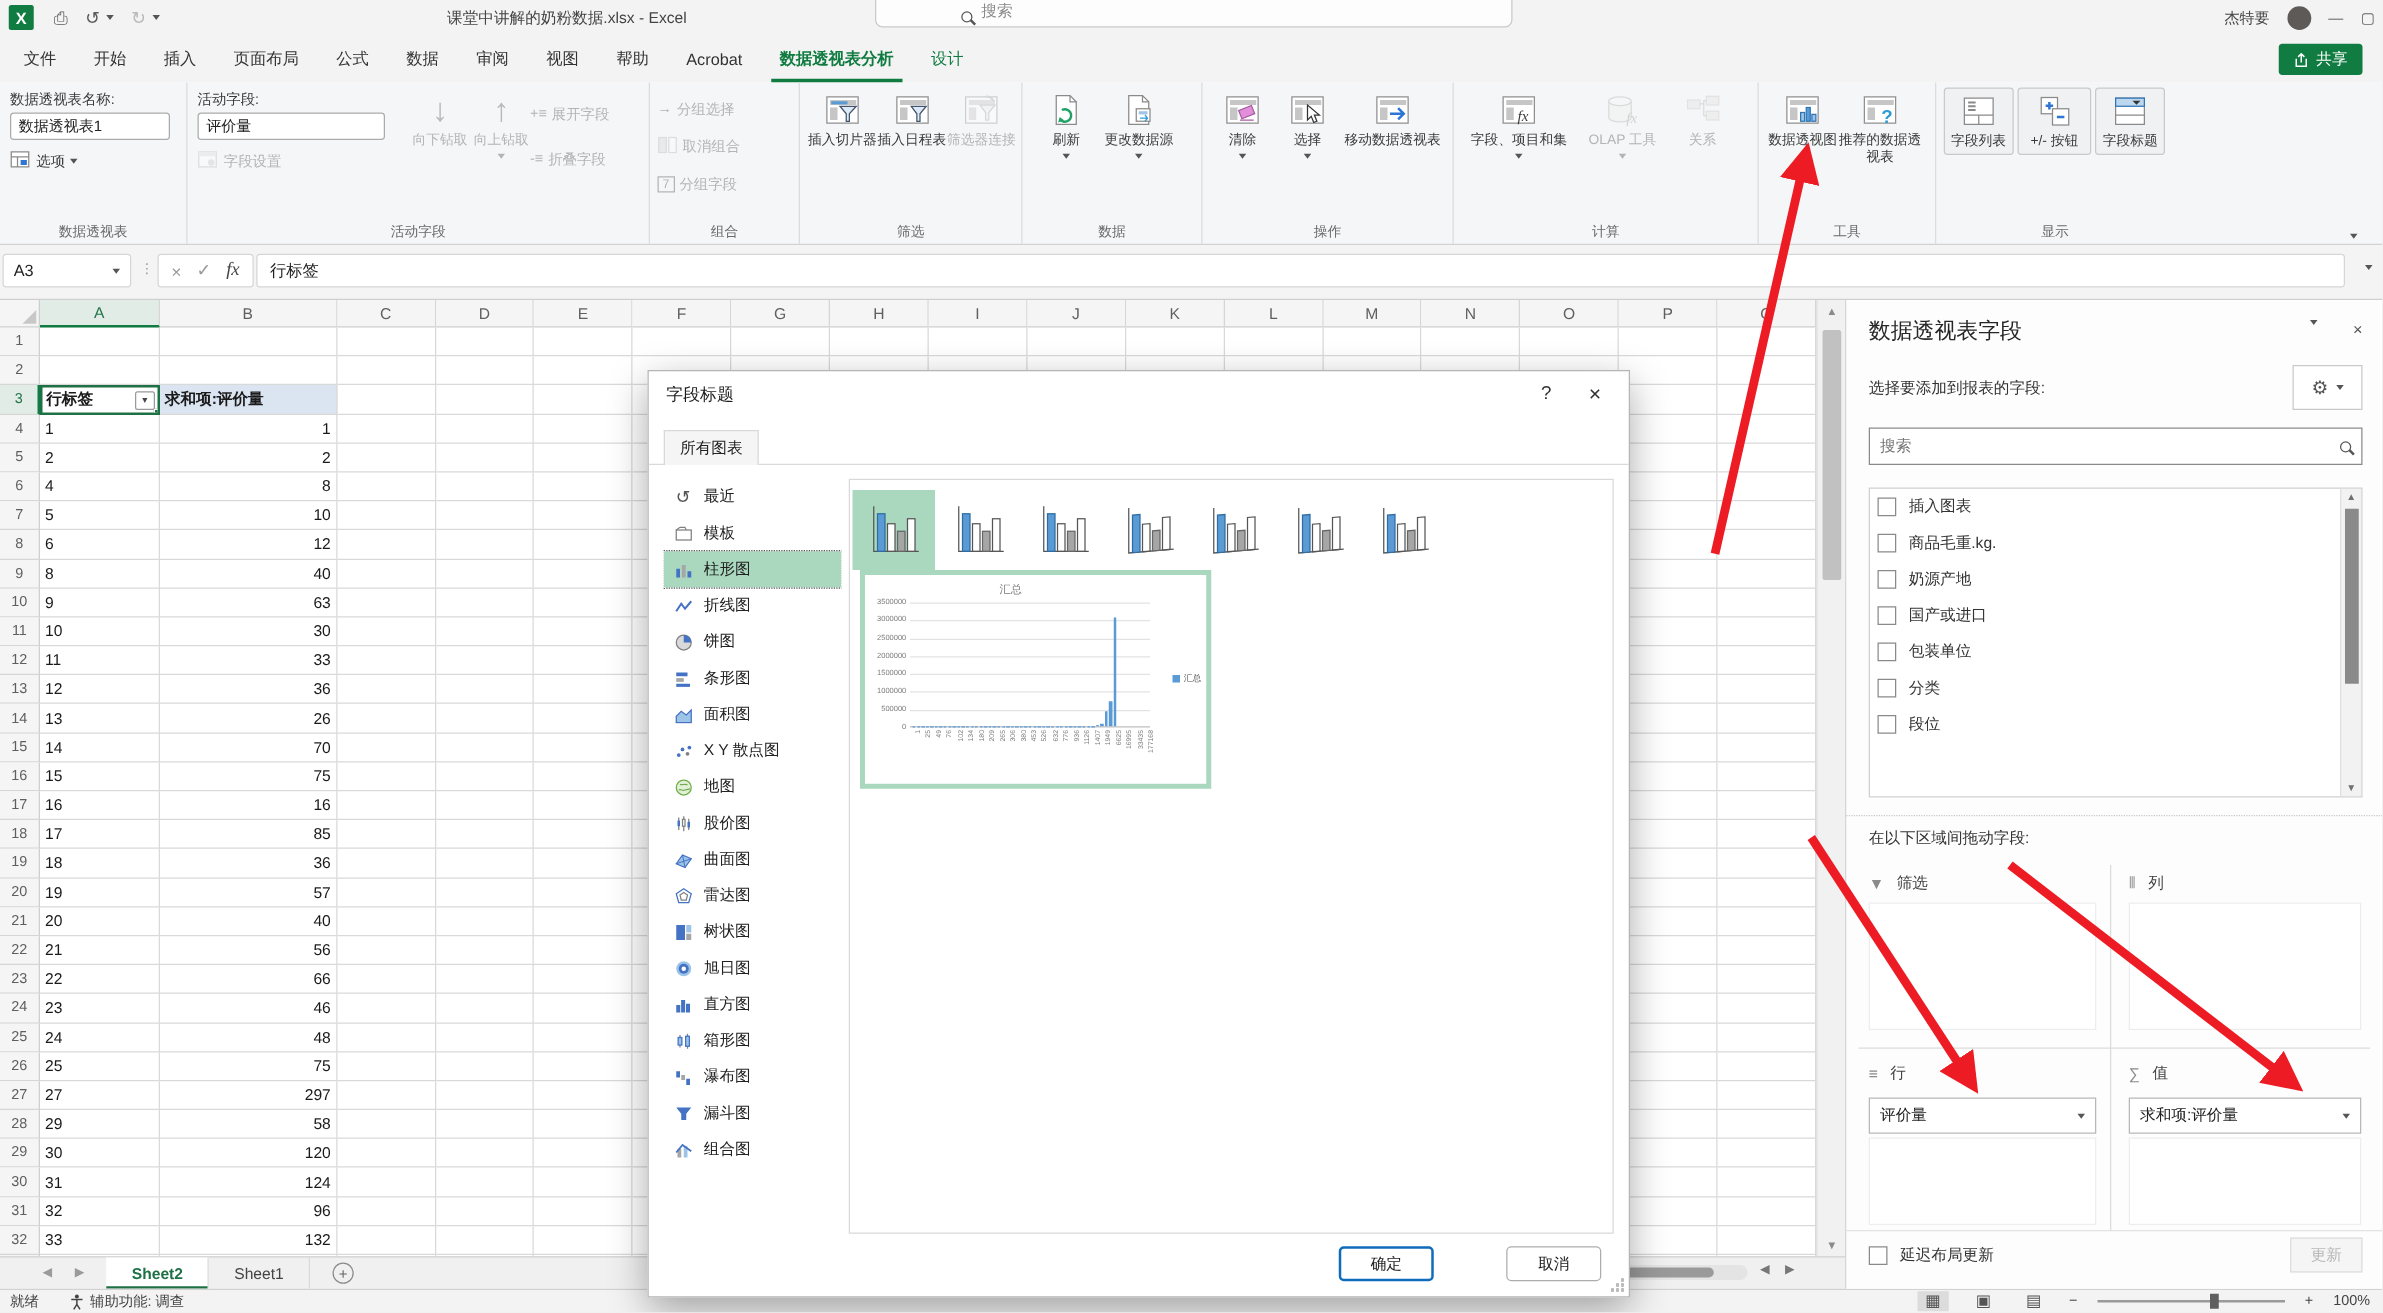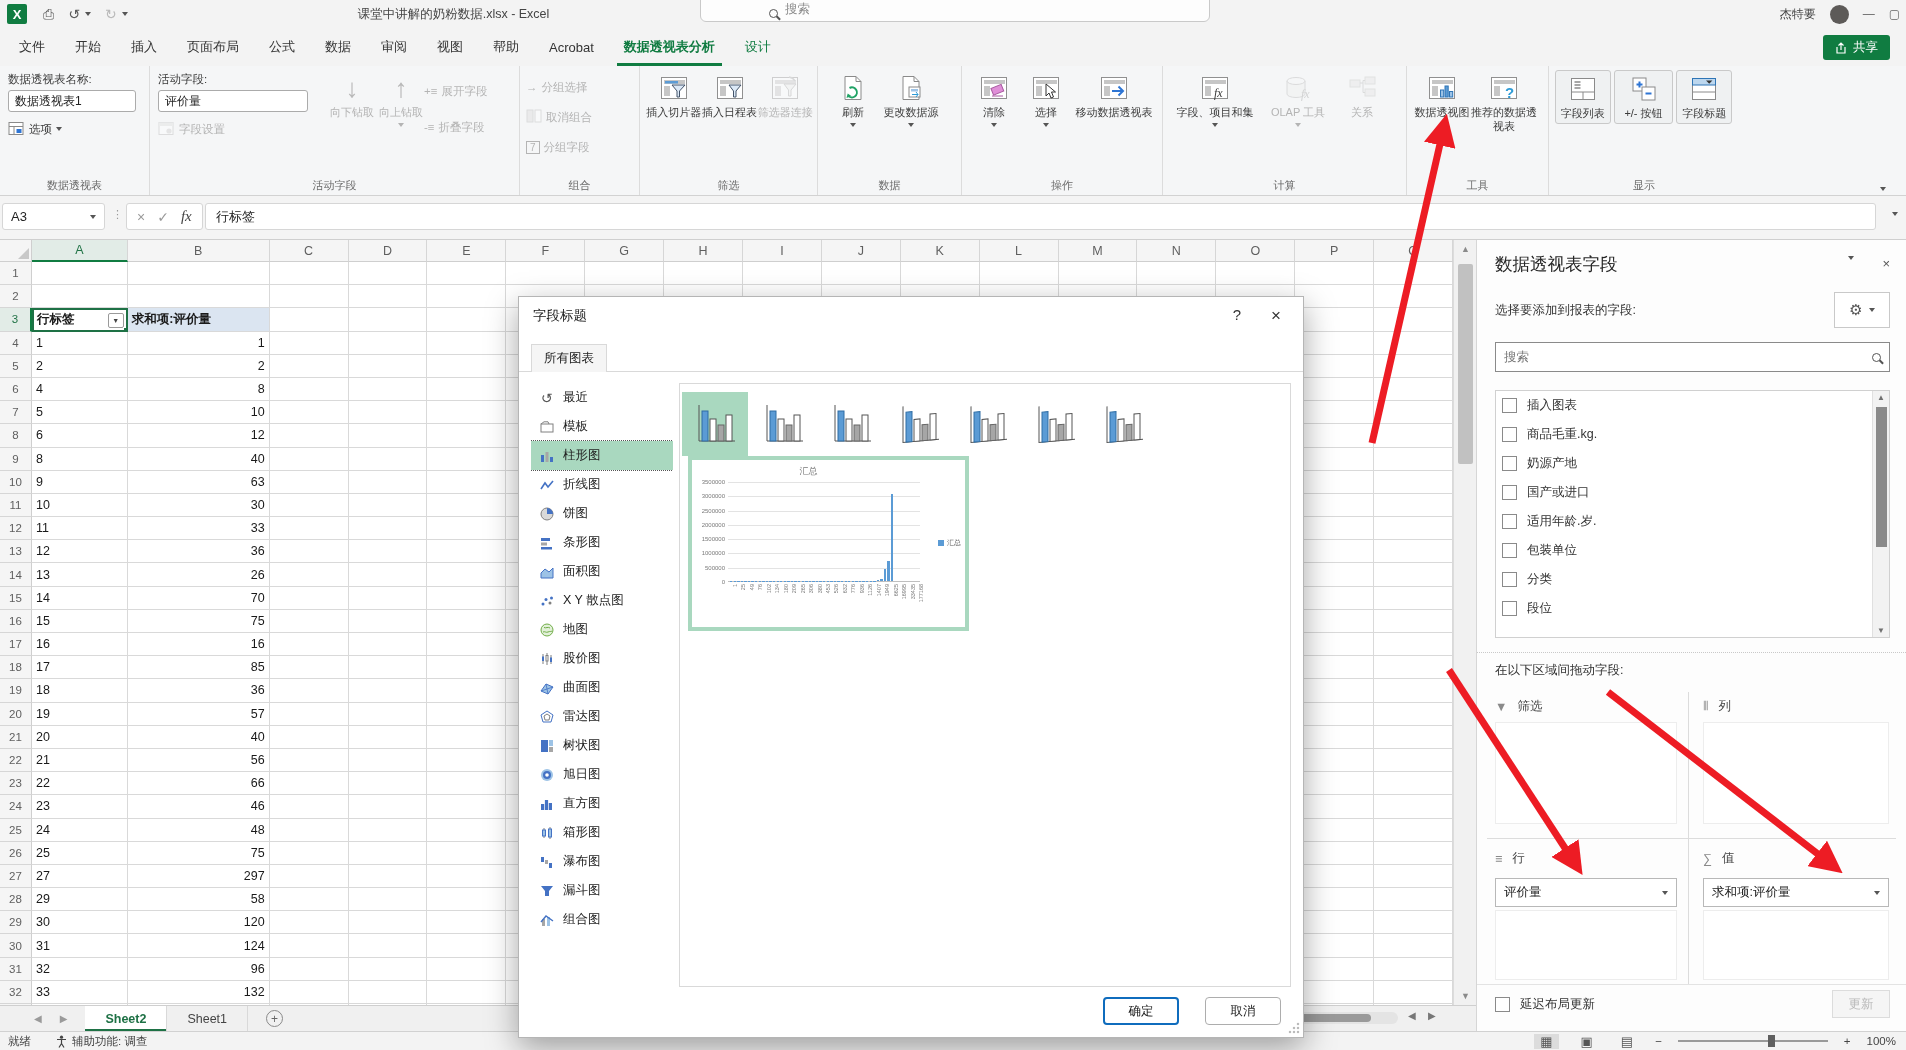--- a/index.html
+++ b/index.html
@@ -115,21 +115,21 @@
   .pv-plot { position:absolute; left:36px; top:22px; width:192px; height:100px; border-bottom:1px solid #bfbfbf; }
   .gline { position:absolute; left:0; right:0; height:1px; background:#e3e3e3; }
   .ylab { position:absolute; right:100%; margin-right:3px; font-size:6px; color:#7a7a7a; transform:translateY(-3px); white-space:nowrap; }
   .bars { position:absolute; left:2px; right:0; bottom:0; top:0; display:flex; align-items:flex-end; gap:1.2px; }
   .bar { width:2.4px; background:#5b9bd5; }
   .pv-x { position:absolute; left:36px; top:124px; width:192px; height:40px; }
   .xlab { position:absolute; top:0; font-size:5.5px; color:#7a7a7a; transform:rotate(-90deg) translateX(-100%); transform-origin:0 0; white-space:nowrap; }
   .pv-legend { position:absolute; right:4px; top:78px; display:flex; align-items:center; gap:3px; font-size:7px; color:#555; }
   .pv-legend .sq { width:6px; height:6px; background:#5b9bd5; }
   .dlg-btns { position:absolute; right:22px; bottom:12px; display:flex; gap:26px; }
-  .dbtn { width:76px; height:28px; border:1px solid #adadad; border-radius:4px; background:#fff; font-size:12.5px; color:#1a1a1a; display:flex; align-items:center; justify-content:center; }
+  .dbtn { width:76px; height:28px; border:1px solid #adadad; border-radius:4px; background:#fff; font-size:12.5px; color:#1a1a1a; display:flex; align-items:center; justify-content:center;margin-left:32px; }
   .dbtn.primary { border:2px solid #0f6cbd; }
   .grip { position:absolute; right:3px; bottom:3px; width:12px; height:12px; background:
     radial-gradient(circle at 2px 10px,#bbb 1.4px,transparent 1.6px),
     radial-gradient(circle at 6px 10px,#bbb 1.4px,transparent 1.6px),
     radial-gradient(circle at 10px 10px,#bbb 1.4px,transparent 1.6px),
     radial-gradient(circle at 6px 6px,#bbb 1.4px,transparent 1.6px),
     radial-gradient(circle at 10px 6px,#bbb 1.4px,transparent 1.6px),
     radial-gradient(circle at 10px 2px,#bbb 1.4px,transparent 1.6px); }
 
   
@@ -1286,24 +1286,20 @@
         <div class="fitem">
           <span class="cb"></span>
           <span>奶源产地</span>
         </div>
         <div class="fitem">
           <span class="cb"></span>
           <span>国产或进口</span>
         </div>
         <div class="fitem">
           <span class="cb"></span>
-          <span>适用年龄.岁.</span>
-        </div>
-        <div class="fitem">
-          <span class="cb"></span>
           <span>包装单位</span>
         </div>
         <div class="fitem">
           <span class="cb"></span>
           <span>分类</span>
         </div>
         <div class="fitem">
           <span class="cb"></span>
           <span>段位</span>
         </div>

